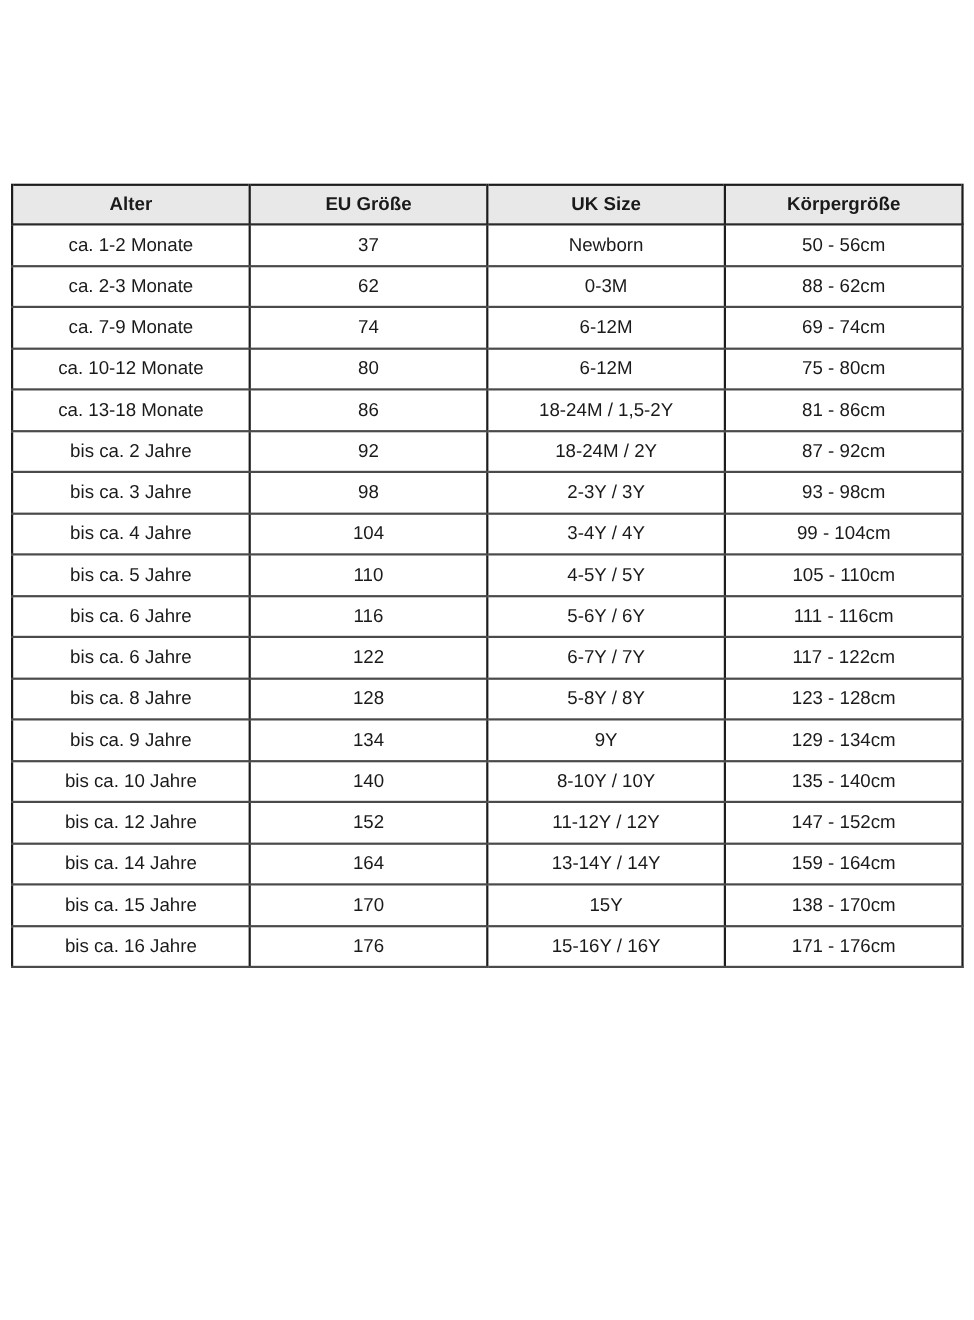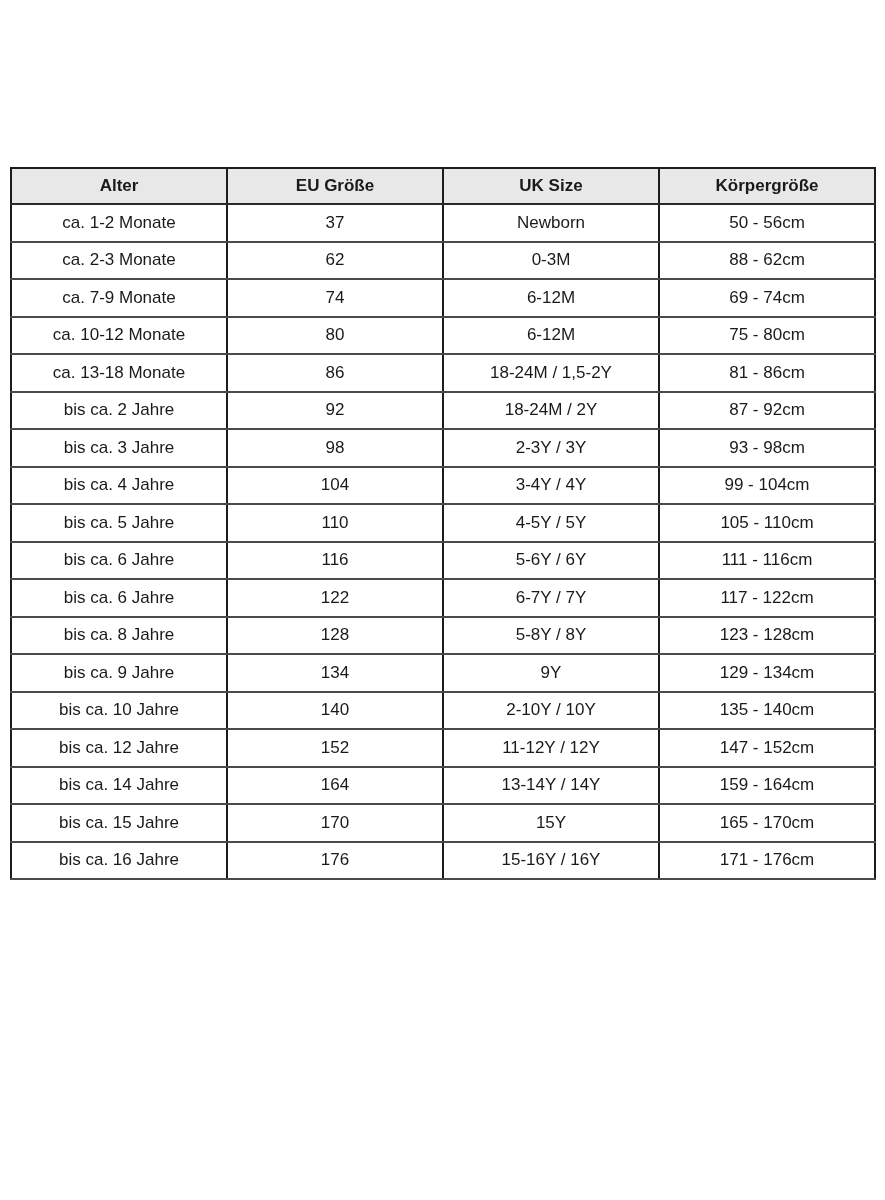--- a/index.html
+++ b/index.html
@@ -141,40 +141,40 @@
         </tr>
         <tr>
           <td>bis ca. 9 Jahre</td>
           <td>134</td>
           <td>9Y</td>
           <td>129 - 134cm</td>
         </tr>
         <tr>
           <td>bis ca. 10 Jahre</td>
           <td>140</td>
-          <td>2-10Y / 10Y</td>
+          <td>8-10Y / 10Y</td>
           <td>135 - 140cm</td>
         </tr>
         <tr>
           <td>bis ca. 12 Jahre</td>
           <td>152</td>
           <td>11-12Y / 12Y</td>
           <td>147 - 152cm</td>
         </tr>
         <tr>
           <td>bis ca. 14 Jahre</td>
           <td>164</td>
           <td>13-14Y / 14Y</td>
           <td>159 - 164cm</td>
         </tr>
         <tr>
           <td>bis ca. 15 Jahre</td>
           <td>170</td>
           <td>15Y</td>
-          <td>165 - 170cm</td>
+          <td>138 - 170cm</td>
         </tr>
         <tr>
           <td>bis ca. 16 Jahre</td>
           <td>176</td>
           <td>15-16Y / 16Y</td>
           <td>171 - 176cm</td>
         </tr>
       </tbody>
   </table>
 </div>

